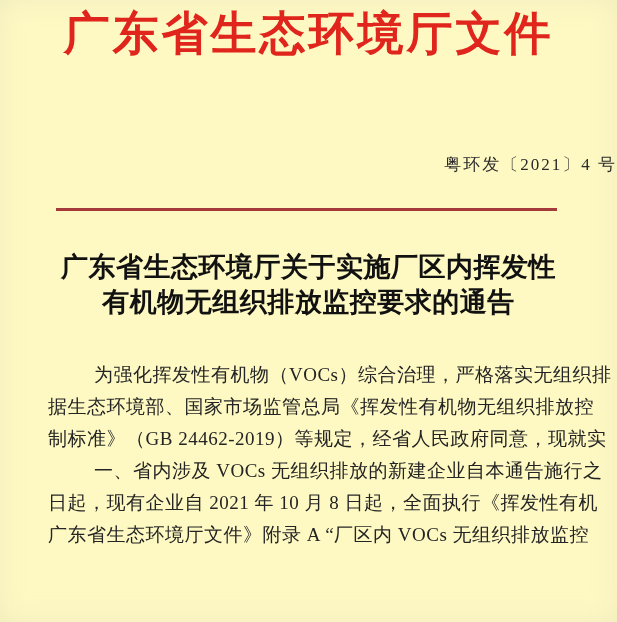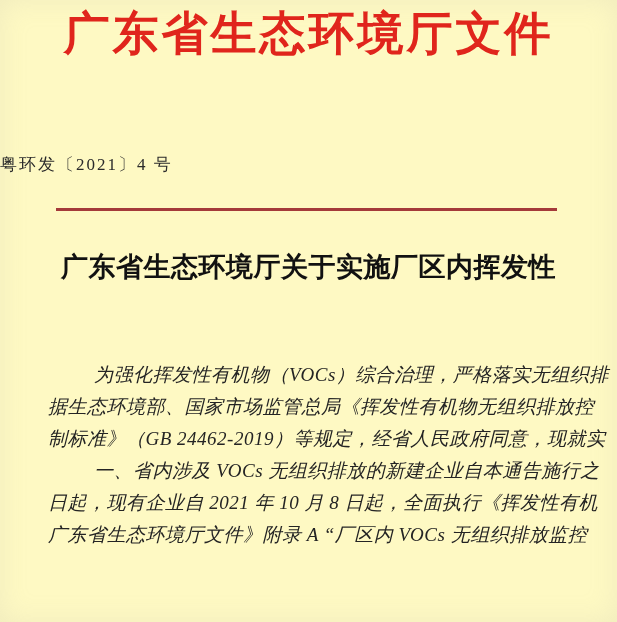--- a/index.html
+++ b/index.html
@@ -29,21 +29,21 @@
     letter-spacing: 3px;
     line-height: 58px;
     color: var(--header-red, #e0251c);
     white-space: nowrap;
   }
   .doc-number {
     position: absolute;
     top: 150px;
     left: 0;
     width: 100%;
-    text-align: left;
+    text-align: right;
     font-size: 17px;
     line-height: 30px;
     letter-spacing: 2px;
     color: #2a2a2a;
     white-space: nowrap;
   }
   .red-line {
     position: absolute;
     top: 208px;
     left: 56px;
@@ -72,39 +72,39 @@
     font-size: 19px;
     color: #242424;
   }
   .body-line {
     height: 32px;
     line-height: 32px;
     text-align: justify;
     text-align-last: justify;
     white-space: nowrap;
     letter-spacing: 0.5px;
-    font-style: italic;
   }
   .body-line.ind {
     padding-left: 46px;
   }
 </style>
 </head>
 <body>
 
 <div class="page">
 
   <div class="header-title">广东省生态环境厅文件</div>
 
   <div class="doc-number">粤环发〔2021〕4 号</div>
 
   <div class="red-line"></div>
 
   <div class="doc-title">
     <div>广东省生态环境厅关于实施厂区内挥发性</div>
+    <div>有机物无组织排放监控要求的通告</div>
   </div>
 
   <div class="doc-body">
     <div class="body-line ind">为强化挥发性有机物（VOCs）综合治理，严格落实无组织排</div>
     <div class="body-line">据生态环境部、国家市场监管总局《挥发性有机物无组织排放控</div>
     <div class="body-line">制标准》（GB 24462-2019）等规定，经省人民政府同意，现就实</div>
     <div class="body-line ind">一、省内涉及 VOCs 无组织排放的新建企业自本通告施行之</div>
     <div class="body-line">日起，现有企业自 2021 年 10 月 8 日起，全面执行《挥发性有机</div>
     <div class="body-line">广东省生态环境厅文件》附录 A “厂区内 VOCs 无组织排放监控</div>
   </div>

